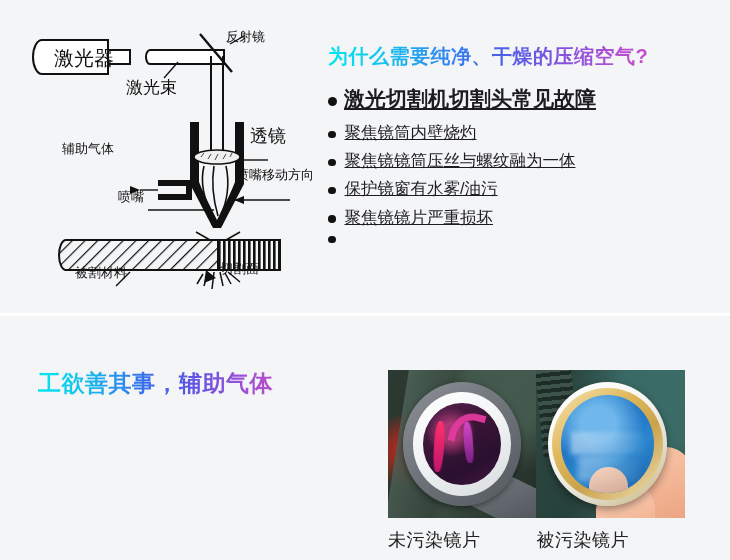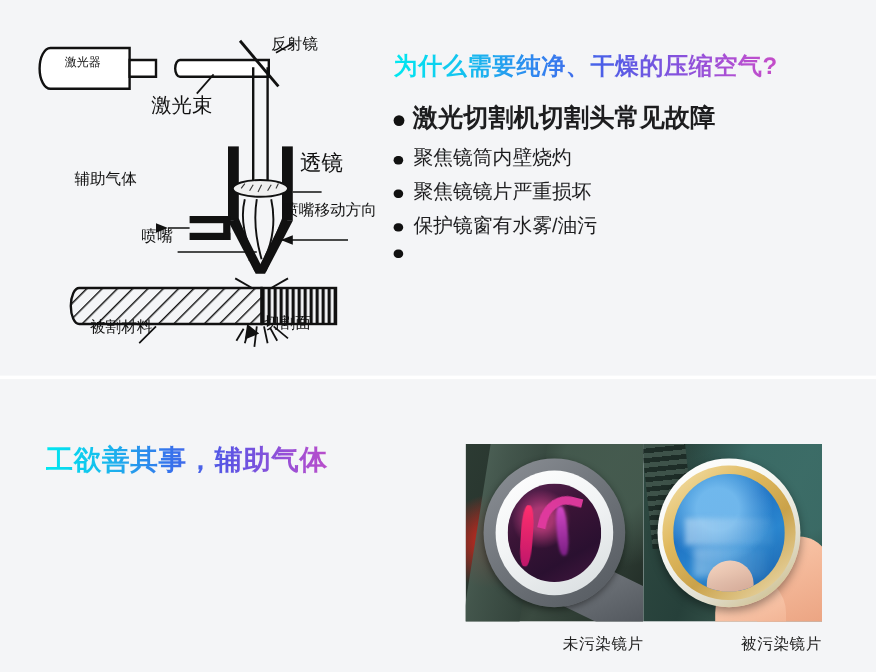--- a/index.html
+++ b/index.html
@@ -50,20 +50,21 @@
     white-space:nowrap;
     margin:0;
   }
 
   .bullets{list-style:none;margin:18px 0 0 0;padding:0;}
   .bullets li{
     display:flex;
     align-items:baseline;
     color:#1d1d1f;
     margin-bottom:10px;
+    text-decoration:underline;
   }
   .bullets li .dot{
     flex:0 0 auto;
     display:inline-block;
     border-radius:50%;
     background:#111;
     margin-right:9px;
   }
   .bullets li.lead{font-size:21px;font-weight:bold;margin-bottom:13px;}
   .bullets li.lead .dot{width:9px;height:9px;margin-right:7px;}
@@ -95,21 +96,21 @@
   }
 
   
   .photos{position:absolute;left:388px;top:54px;width:297px;height:148px;display:flex;}
   .photo{position:relative;overflow:hidden;height:148px;}
   .photo.left{width:148px;}
   .photo.right{width:149px;}
 
   .captions{position:absolute;left:388px;top:212px;width:297px;display:flex;}
   .caption{
-    flex:1 1 50%;text-align:right;font-size:13px;color:#222;
+    flex:1 1 50%;text-align:left;font-size:18px;color:#222;
     letter-spacing:0.5px;
   }
 
   
   .ph-bg{position:absolute;inset:0;}
   .lp-bg{
     background:
       radial-gradient(circle at 14% 55%, rgba(190,40,30,.85) 0 9%, rgba(120,25,20,0) 26%),
       radial-gradient(circle at 80% 14%, rgba(70,92,80,.9) 0 22%, rgba(40,58,48,0) 48%),
       linear-gradient(118deg,#2c3b33 0%,#27332c 34%,#3a4a40 58%,#1f2a24 100%);
@@ -310,21 +311,21 @@
           <line x1="122" y1="176" x2="140" y2="176"></line>
           <path d="M122,176 l-10,-4 v8 z" fill="#111" stroke="none"></path>
           <line x1="130" y1="196" x2="196" y2="196"></line>
           <line x1="214" y1="186" x2="272" y2="186"></line>
           <path d="M216,186 l10,-4 v8 z" fill="#111" stroke="none"></path>
           <line x1="112" y1="258" x2="98" y2="272"></line>
           <line x1="210" y1="258" x2="222" y2="268"></line>
         </g>
       </svg>
 
-      <div style="position:absolute;left:36px;top:31px;font-size:10px;color:#111;">激光器</div>
+      <div style="position:absolute;left:36px;top:31px;font-size:20px;color:#111;">激光器</div>
       <div style="position:absolute;left:208px;top:14px;font-size:13px;color:#111;">反射镜</div>
       <div style="position:absolute;left:108px;top:62px;font-size:17px;color:#111;">激光束</div>
       <div style="position:absolute;left:232px;top:110px;font-size:18px;color:#111;">透镜</div>
       <div style="position:absolute;left:44px;top:126px;font-size:13px;color:#111;">辅助气体</div>
       <div style="position:absolute;left:218px;top:152px;font-size:13px;color:#111;white-space:nowrap;">喷嘴移动方向</div>
       <div style="position:absolute;left:100px;top:174px;font-size:13px;color:#111;">喷嘴</div>
       <div style="position:absolute;left:57px;top:250px;font-size:13px;color:#111;">被割材料</div>
       <div style="position:absolute;left:202px;top:246px;font-size:13px;color:#111;">切割面</div>
     </div>
 
@@ -335,25 +336,29 @@
         <li class="lead">
           <span class="dot"></span>
           <span class="txt">激光切割机切割头常见故障</span>
         </li>
         <li class="sub">
           <span class="dot"></span>
           <span class="txt">聚焦镜筒内壁烧灼</span>
         </li>
         <li class="sub">
           <span class="dot"></span>
+          <span class="txt">聚焦镜镜筒压丝与螺纹融为一体</span>
+        </li>
+        <li class="sub">
+          <span class="dot"></span>
+          <span class="txt">保护镜窗有水雾/油污</span>
+        </li>
+        <li class="sub">
+          <span class="dot"></span>
           <span class="txt">聚焦镜镜片严重损坏</span>
-        </li>
-        <li class="sub">
-          <span class="dot"></span>
-          <span class="txt">保护镜窗有水雾/油污</span>
         </li>
         <li class="sub">
           <span class="dot"></span>
         </li>
       </ul>
     </div>
 
     <div class="divider"></div>
   </div>
 

